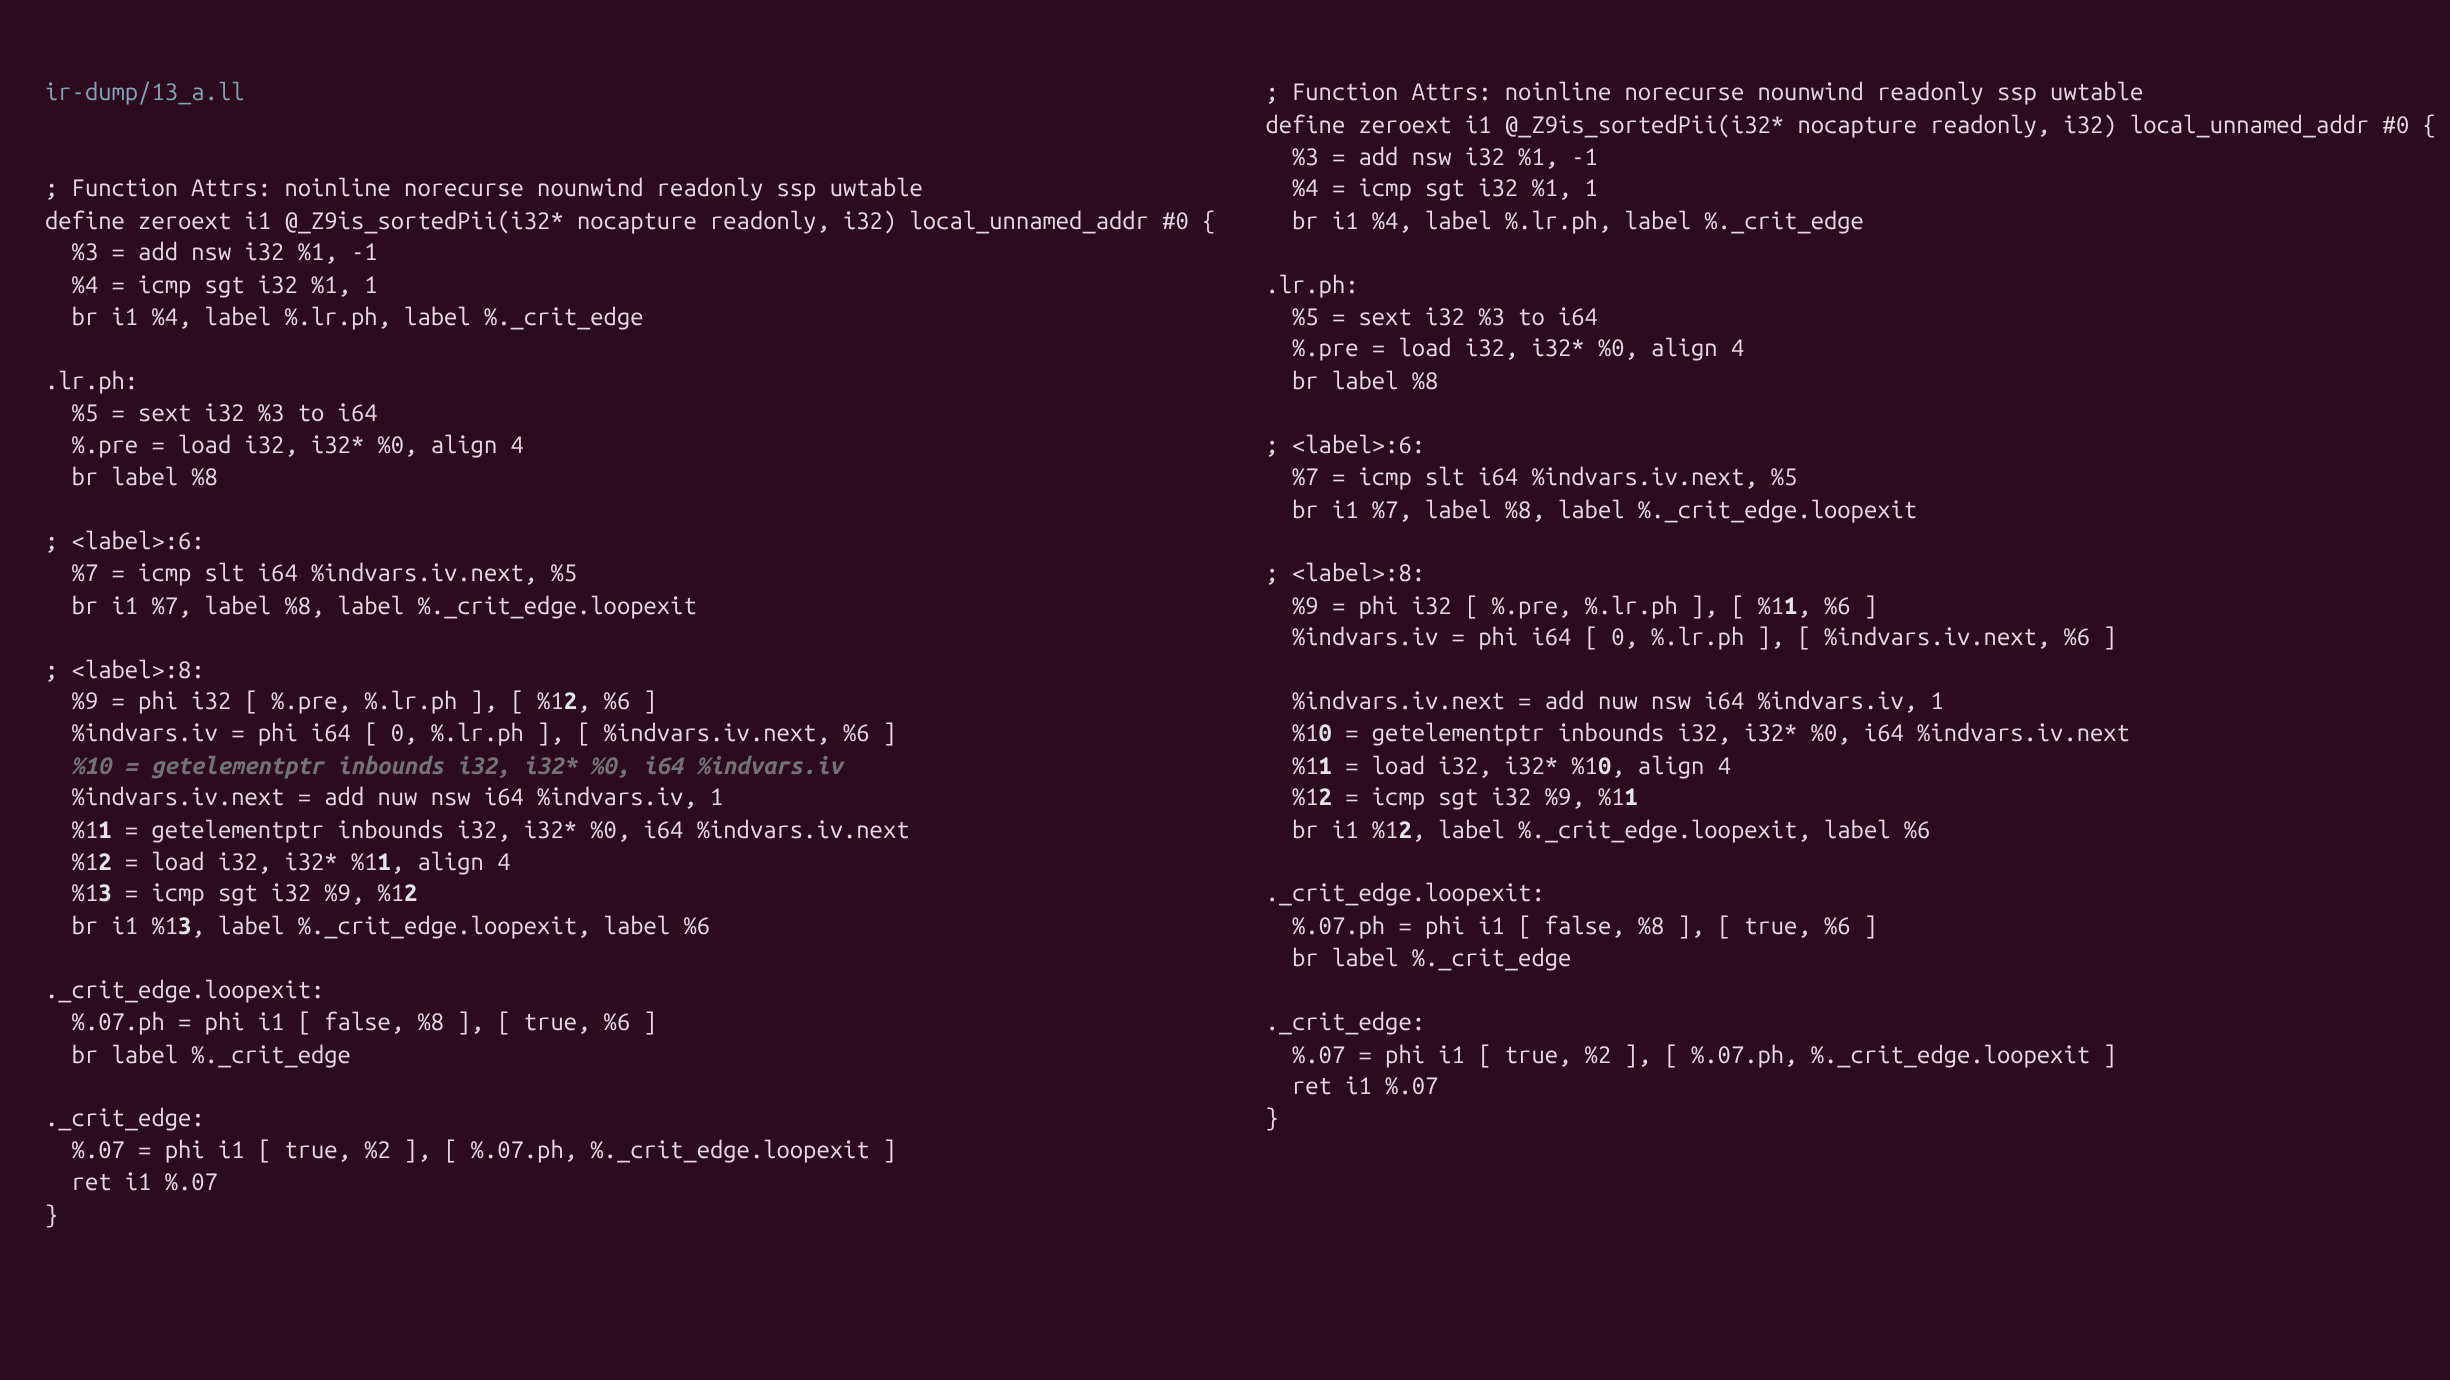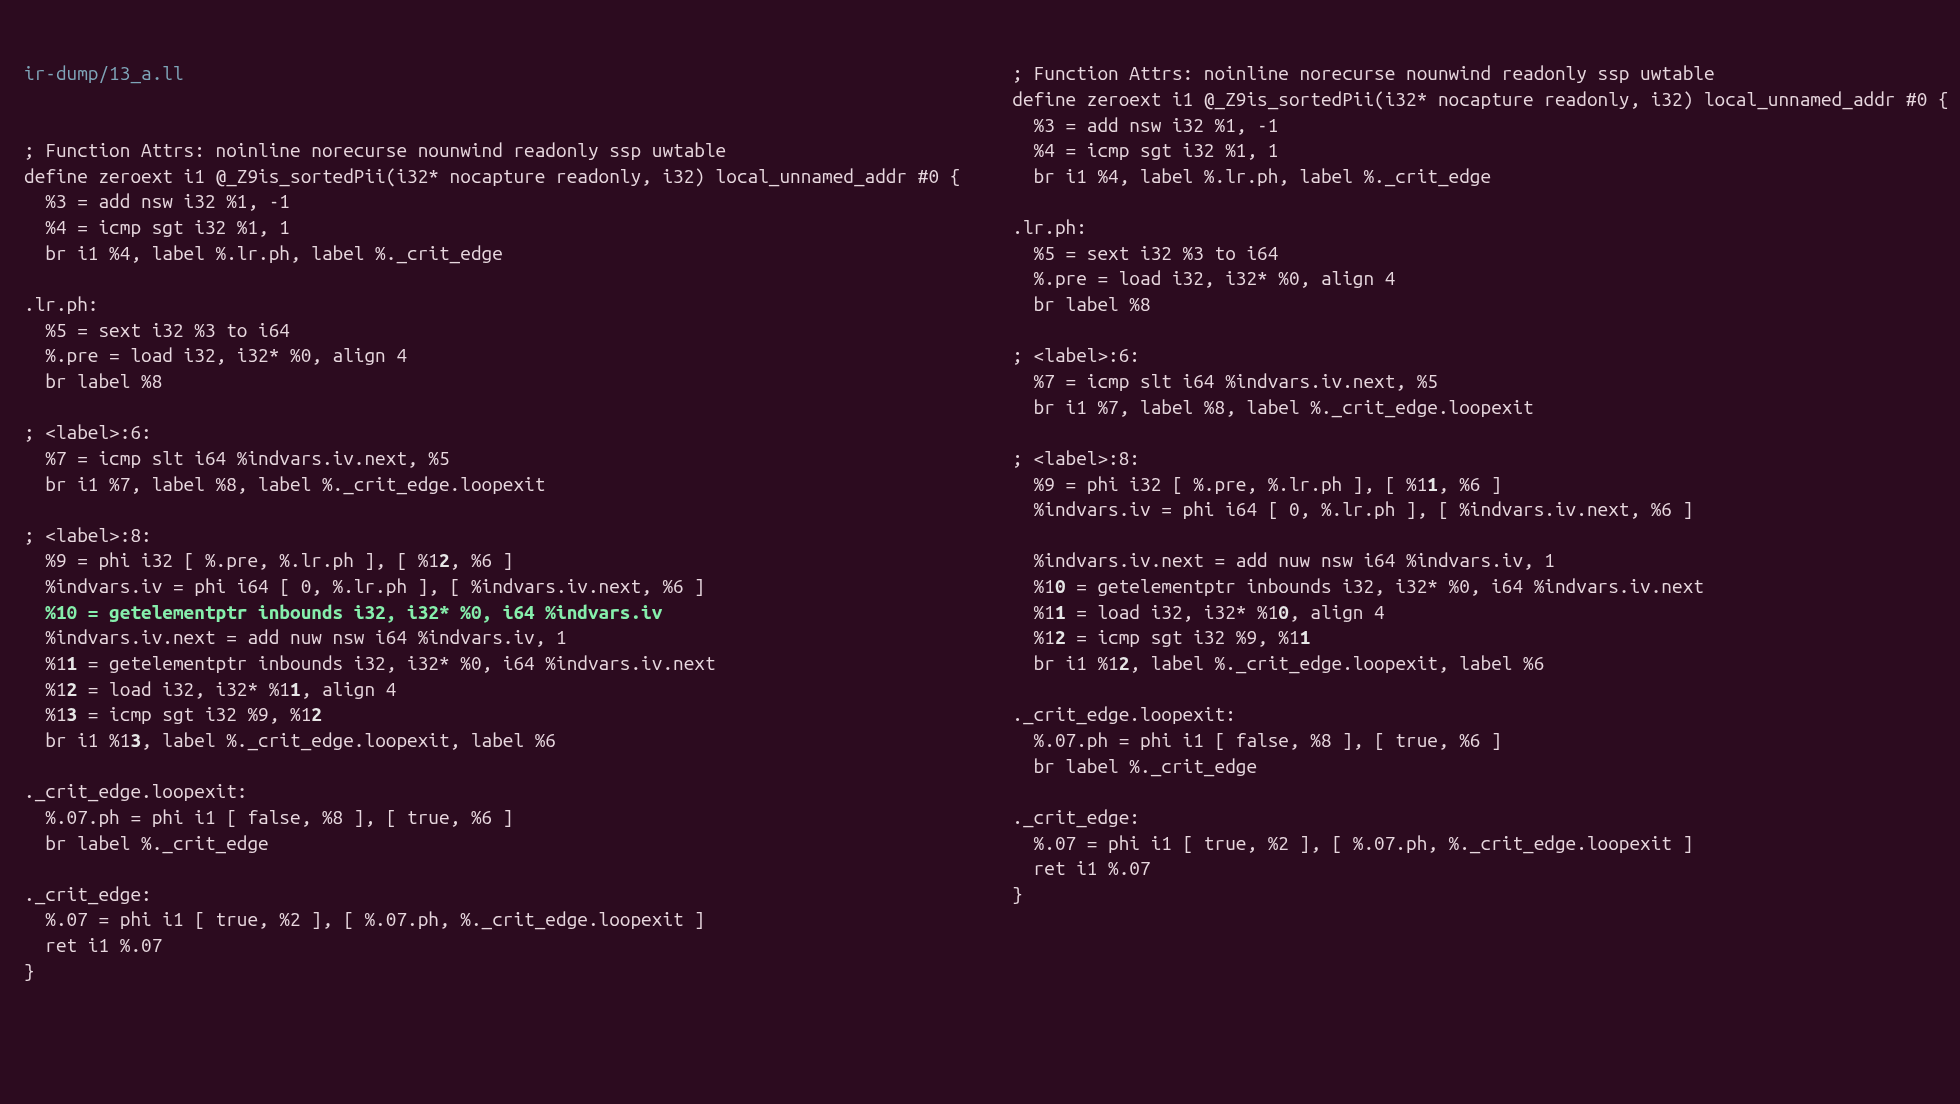--- a/index.html
+++ b/index.html
@@ -10,33 +10,34 @@
     font-family: "Ubuntu Mono", "DejaVu Sans Mono", "Consolas", monospace;
     font-size: 19px;
     line-height: 1.35;
     width: 1960px;
     height: 1104px;
     overflow: hidden;
   }
   .diff-wrap {
     display: flex;
     flex-direction: row;
-    padding: 10px 24px;
-    gap: 52px;
+    padding: 10px 36px;
+    gap: 40px;
   }
   .pane {
     flex: 1 1 0;
     white-space: pre;
   }
   .pane .title {
     color: #7fa5b8;
   }
   .hl-del {
-    color: #86efac;
+    color: #737373;
     font-weight: bold;
+    font-style: italic;
   }
   .hl-chg {
     color: #e6e6e6;
     font-weight: bold;
   }
   .line {
     display: block;
   }
 </style>
 </head>

